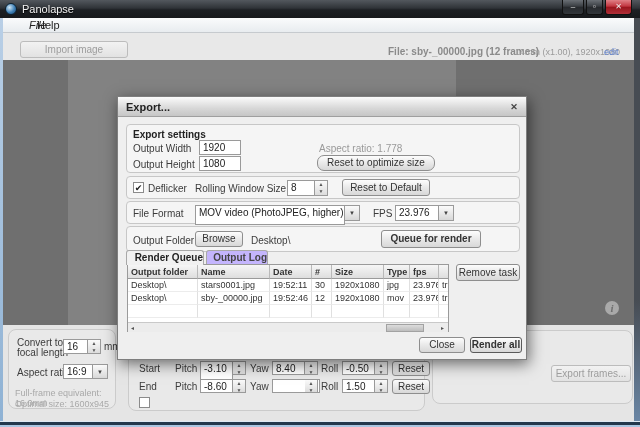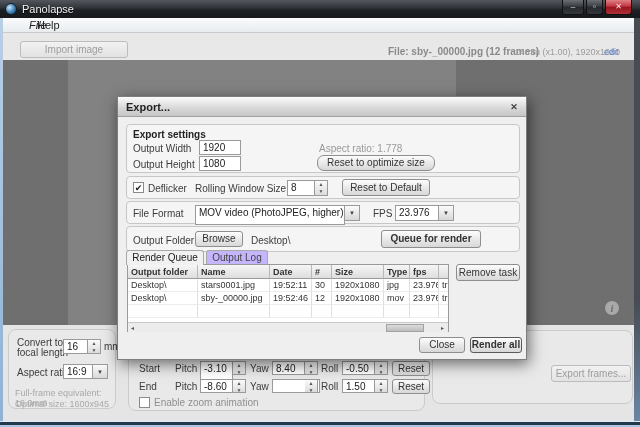--- a/index.html
+++ b/index.html
@@ -77,21 +77,21 @@
   .dlg-close { left:390px; top:4px; width:12px; height:12px; font-size:9px; font-weight:bold;
     color:#444; text-align:center; line-height:12px; }
   .dlg-group { border:1px solid #c7c7c7; border-radius:4px; background:#f5f5f5; }
   .dg1 { left:8px; top:27px; width:394px; height:49px; }
   .dg2 { left:8px; top:79px; width:394px; height:23px; }
   .dg3 { left:8px; top:104px; width:394px; height:23px; }
   .dg4 { left:8px; top:129px; width:394px; height:26px; }
   .dlg-heading { font-weight:bold; color:#222; }
 
   .tab { top:153px; height:15px; border:1px solid #a8a8a8; border-bottom:none; border-radius:3px 3px 0 0;
-    font-size:10px; text-align:center; line-height:14px; }
+    font-size:10px; text-align:right; line-height:14px;font-weight:bold; }
   .tab-active { left:8px; width:78px; background:#f1f1f1; z-index:3; color:#222; }
   .tab-idle { left:88px; width:62px; background:#c4b5fd; color:#444; }
 
   .rq-table { left:9px; top:167px; width:322px; height:68px; background:#fff; border:1px solid #9a9a9a; z-index:2; }
   .rq-row { display:flex; width:320px; }
   .rq-cell { flex:none; overflow:hidden; white-space:nowrap; font-size:9px; padding:1px 0 0 3px; height:13px; }
   .rq-head .rq-cell { height:14px; font-weight:bold; background:linear-gradient(#f6f6f6,#dedede);
     border-right:1px solid #b9b9b9; border-bottom:1px solid #9a9a9a; padding-top:2px; }
   .rq-body .rq-cell { border-right:1px solid #e0e0e0; border-bottom:1px solid #ececec; color:#333; }
   .c0{width:70px;} .c1{width:72px;} .c2{width:42px;} .c3{width:20px;} .c4{width:52px;} .c5{width:26px;} .c6{width:29px;} .c7{width:9px; border-right:none !important;}
@@ -189,21 +189,20 @@
         </div>
       <div class="abs lbl" style="left:192px; top:30px;">Roll</div>
       <div class="abs field" style="left:213px; top:28px; width:33px; height:14px;">1.50</div>
       <div class="abs spincol" style="left:246px; top:28px; height:14px;">
           <span>▲</span>
           <span>▼</span>
         </div>
       <div class="abs btn reset-sm" style="left:263px; top:28px;">Reset</div>
 
       <div class="abs checkbox" style="left:10px; top:46px;"></div>
-      <div class="abs" style="left:25px; top:46px; color:#8f8f8f;">Enable zoom animation</div>
     </div>
 
     <div class="abs groupbox g-right">
       <div class="abs btn disabled" style="left:118px; top:34px; width:80px; height:17px; line-height:15px;">Export frames...</div>
     </div>
   </div>
 
   <div class="abs statusbar"></div>
   <div class="abs border-l"></div>
   <div class="abs border-r"></div>

